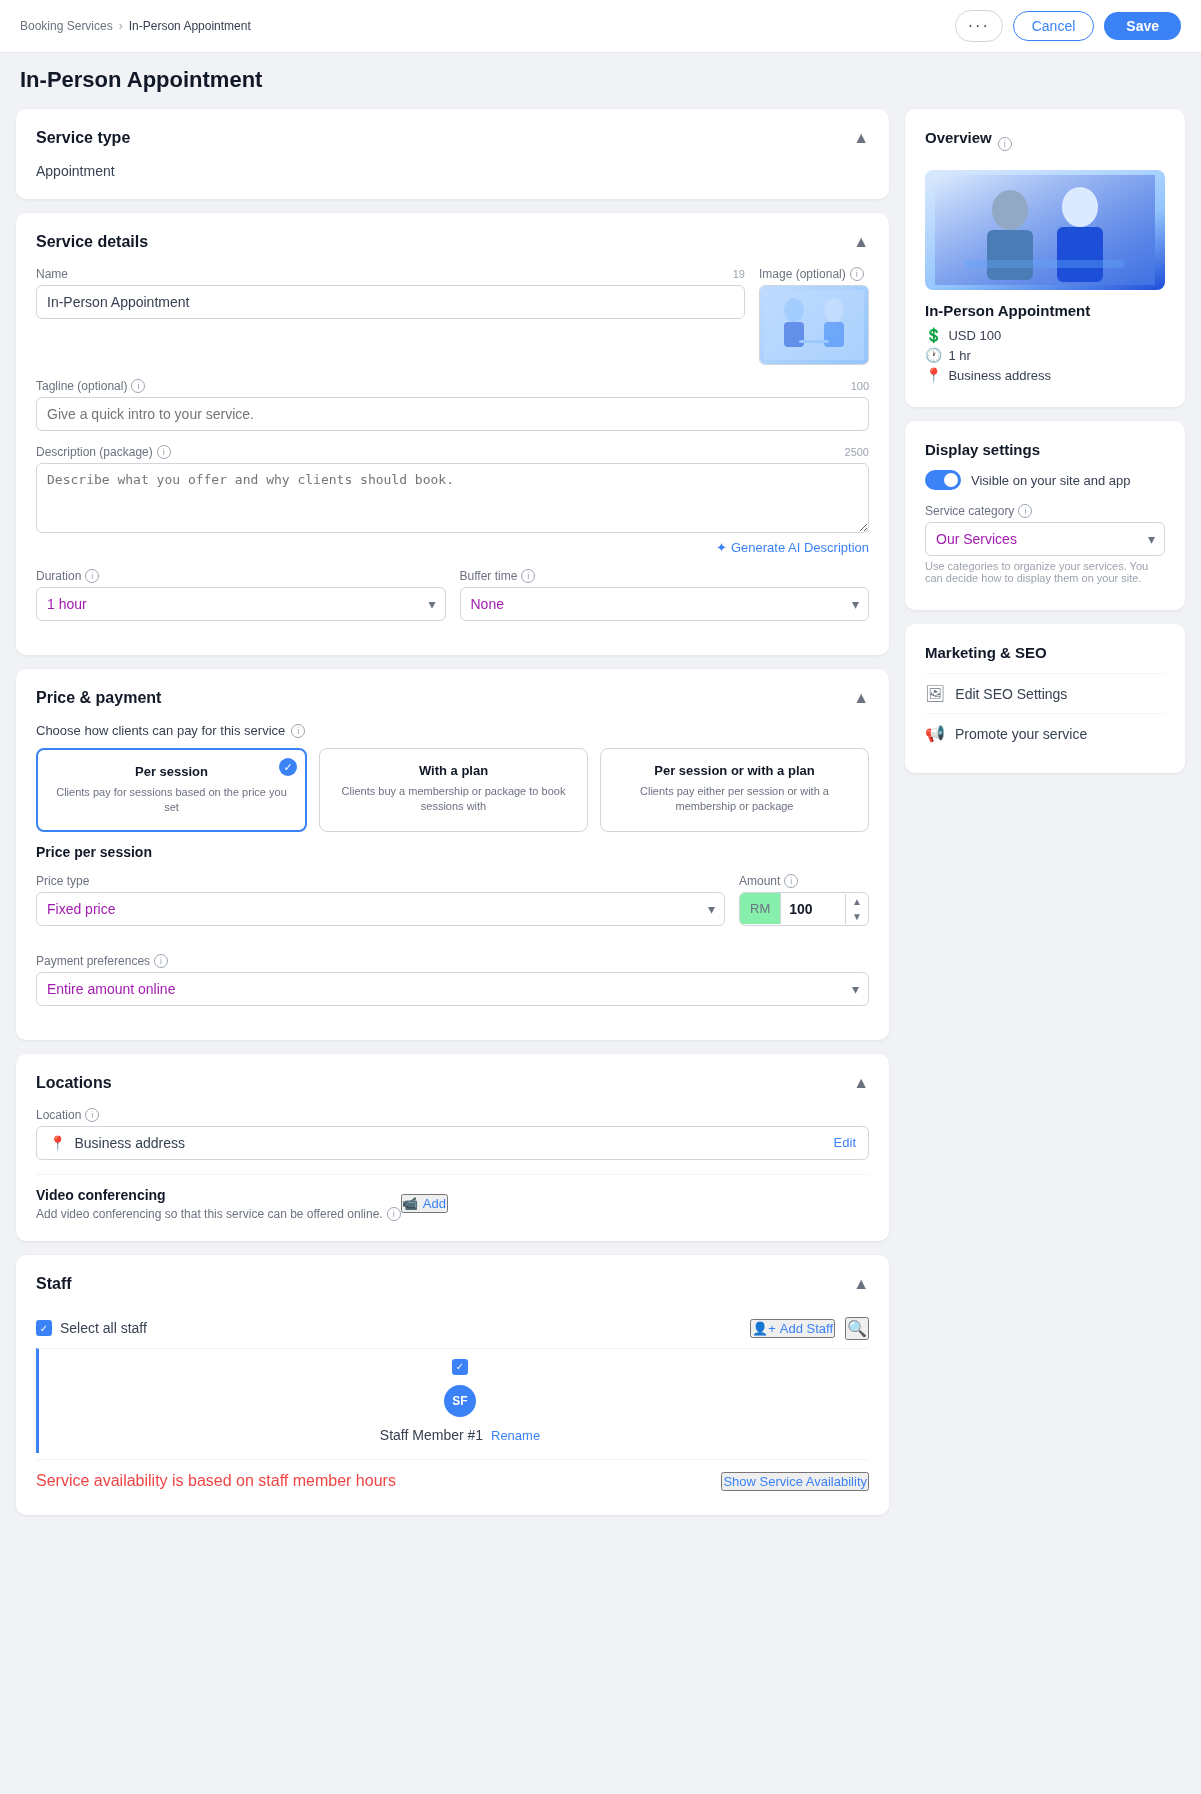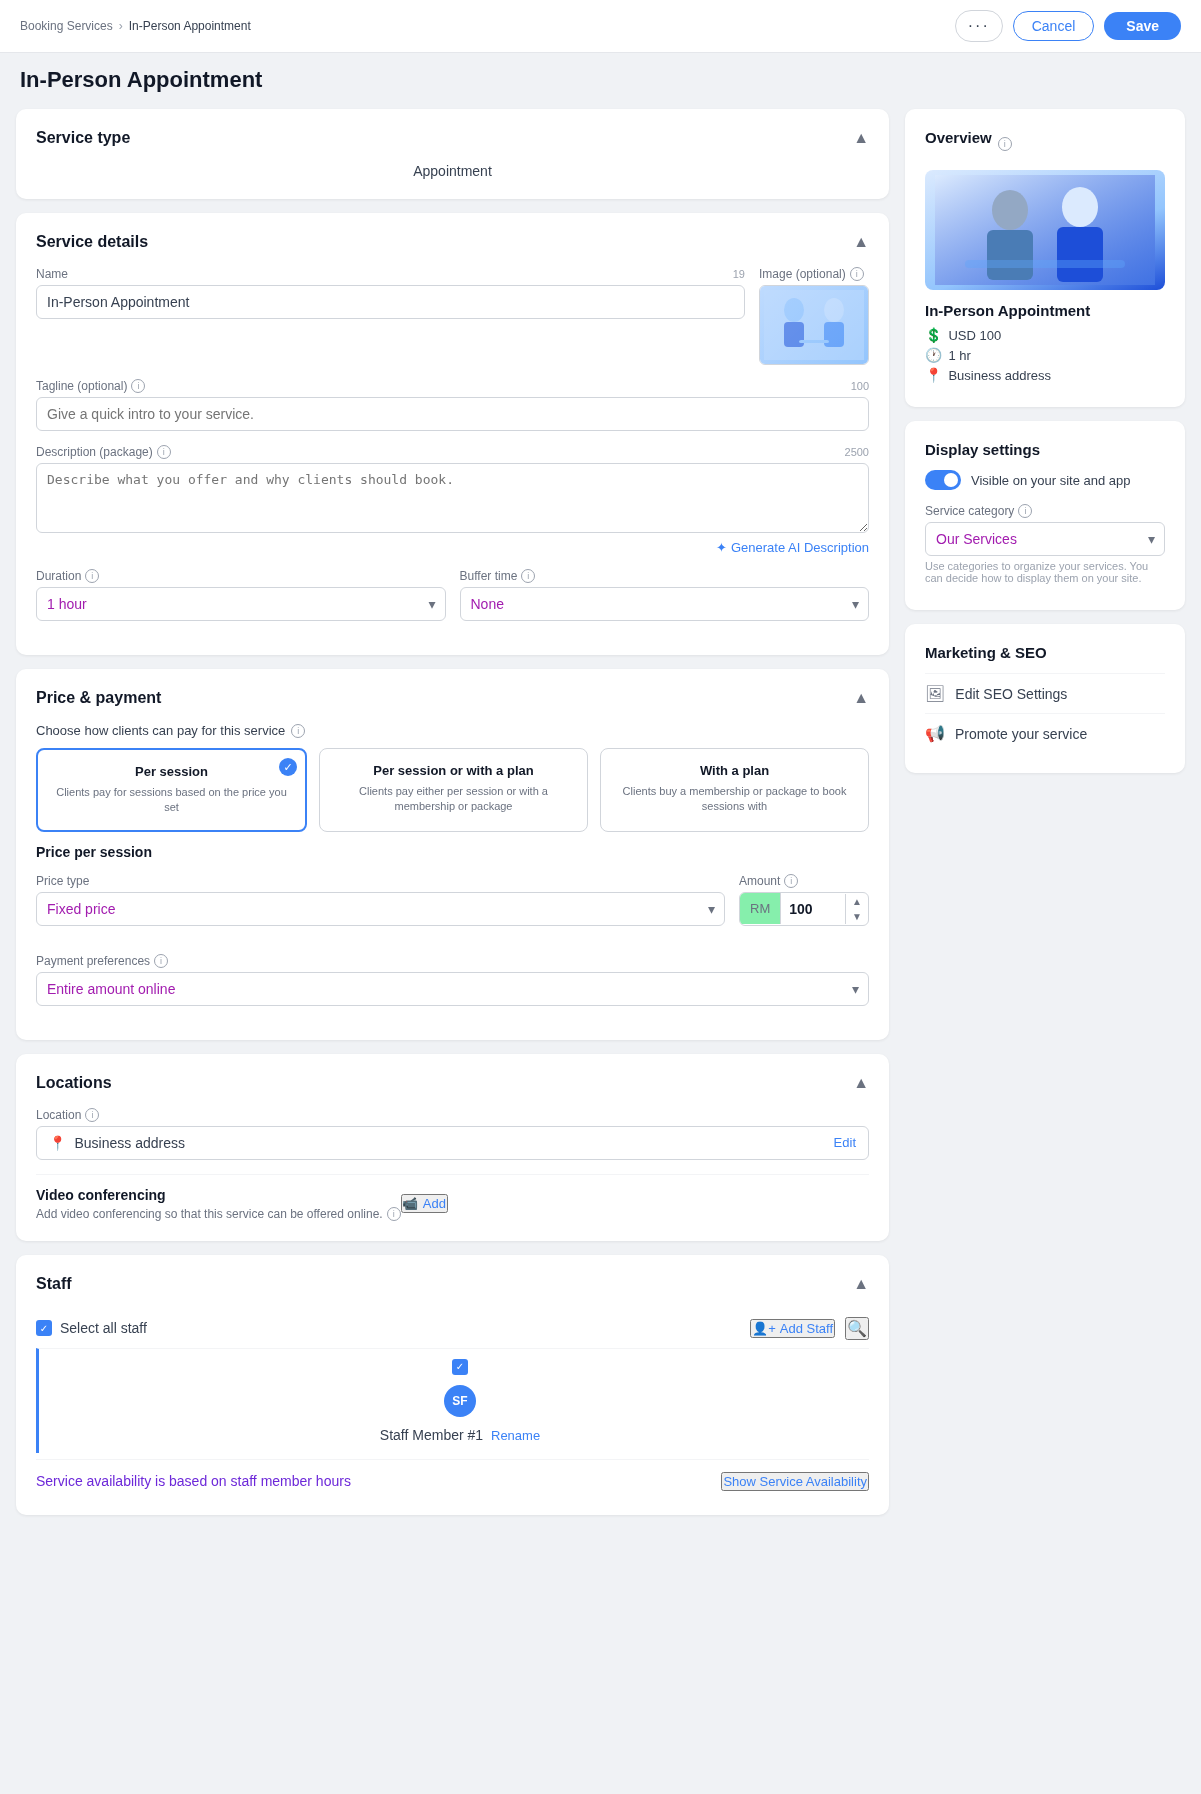--- a/index.html
+++ b/index.html
@@ -103,21 +103,21 @@
       align-items: center;
       justify-content: space-between;
       margin-bottom: 16px;
     }
     .card-title {
       font-size: 16px;
       font-weight: 700;
       color: #111827;
     }
     .chevron-icon { color: #6b7280; font-size: 16px; cursor: pointer; }
-    .service-type-value { font-size: 14px; color: #374151; margin-top: 2px; text-align: center; }
+    .service-type-value { font-size: 14px; color: #374151; margin-top: 2px; }
     .field-group { margin-bottom: 14px; }
     .field-label {
       font-size: 12px;
       color: #6b7280;
       margin-bottom: 4px;
       display: flex;
       align-items: center;
       gap: 4px;
     }
     .char-count { margin-left: auto; font-size: 11px; color: #9ca3af; }
@@ -349,21 +349,21 @@
     .staff-name { font-size: 14px; color: #374151; }
     .rename-link { color: #3b82f6; font-size: 13px; cursor: pointer; margin-left: 4px; }
     .staff-availability-row {
       display: flex;
       align-items: center;
       justify-content: space-between;
       padding: 12px 0 4px;
       border-top: 1px solid #f3f4f6;
       margin-top: 6px;
     }
-    .availability-text { font-size: 14px; color: #6d28d9; }
+    .availability-text { font-size: 16px; color: #ef4444; }
     .show-availability-btn { color: #3b82f6; font-size: 13px; cursor: pointer; font-weight: 500; }
     
     .overview-image {
       width: 100%;
       height: 120px;
       background: linear-gradient(135deg, #bfdbfe 0%, #93c5fd 50%, #60a5fa 100%);
       border-radius: 8px;
       margin-bottom: 12px;
       overflow: hidden;
       position: relative;
@@ -587,26 +587,26 @@
           <span class="info-icon">i</span>
         </div>
 
         <div class="payment-options">
           <div class="payment-option selected">
             <div class="check-badge"></div>
             <div class="payment-option-title">Per session</div>
             <div class="payment-option-desc">Clients pay for sessions based on the price you set</div>
           </div>
           <div class="payment-option">
+            <div class="payment-option-title">With a plan</div>
+            <div class="payment-option-desc">Clients buy a membership or package to book sessions with</div>
+          </div>
+          <div class="payment-option">
             <div class="payment-option-title">Per session or with a plan</div>
             <div class="payment-option-desc">Clients pay either per session or with a membership or package</div>
-          </div>
-          <div class="payment-option">
-            <div class="payment-option-title">With a plan</div>
-            <div class="payment-option-desc">Clients buy a membership or package to book sessions with</div>
           </div>
         </div>
 
         <div class="sub-section-title">Price per session</div>
 
         <div class="price-row">
           <div class="field-group">
             <div class="field-label">Price type</div>
             <div class="select-wrapper">
               <select class="select-input">

